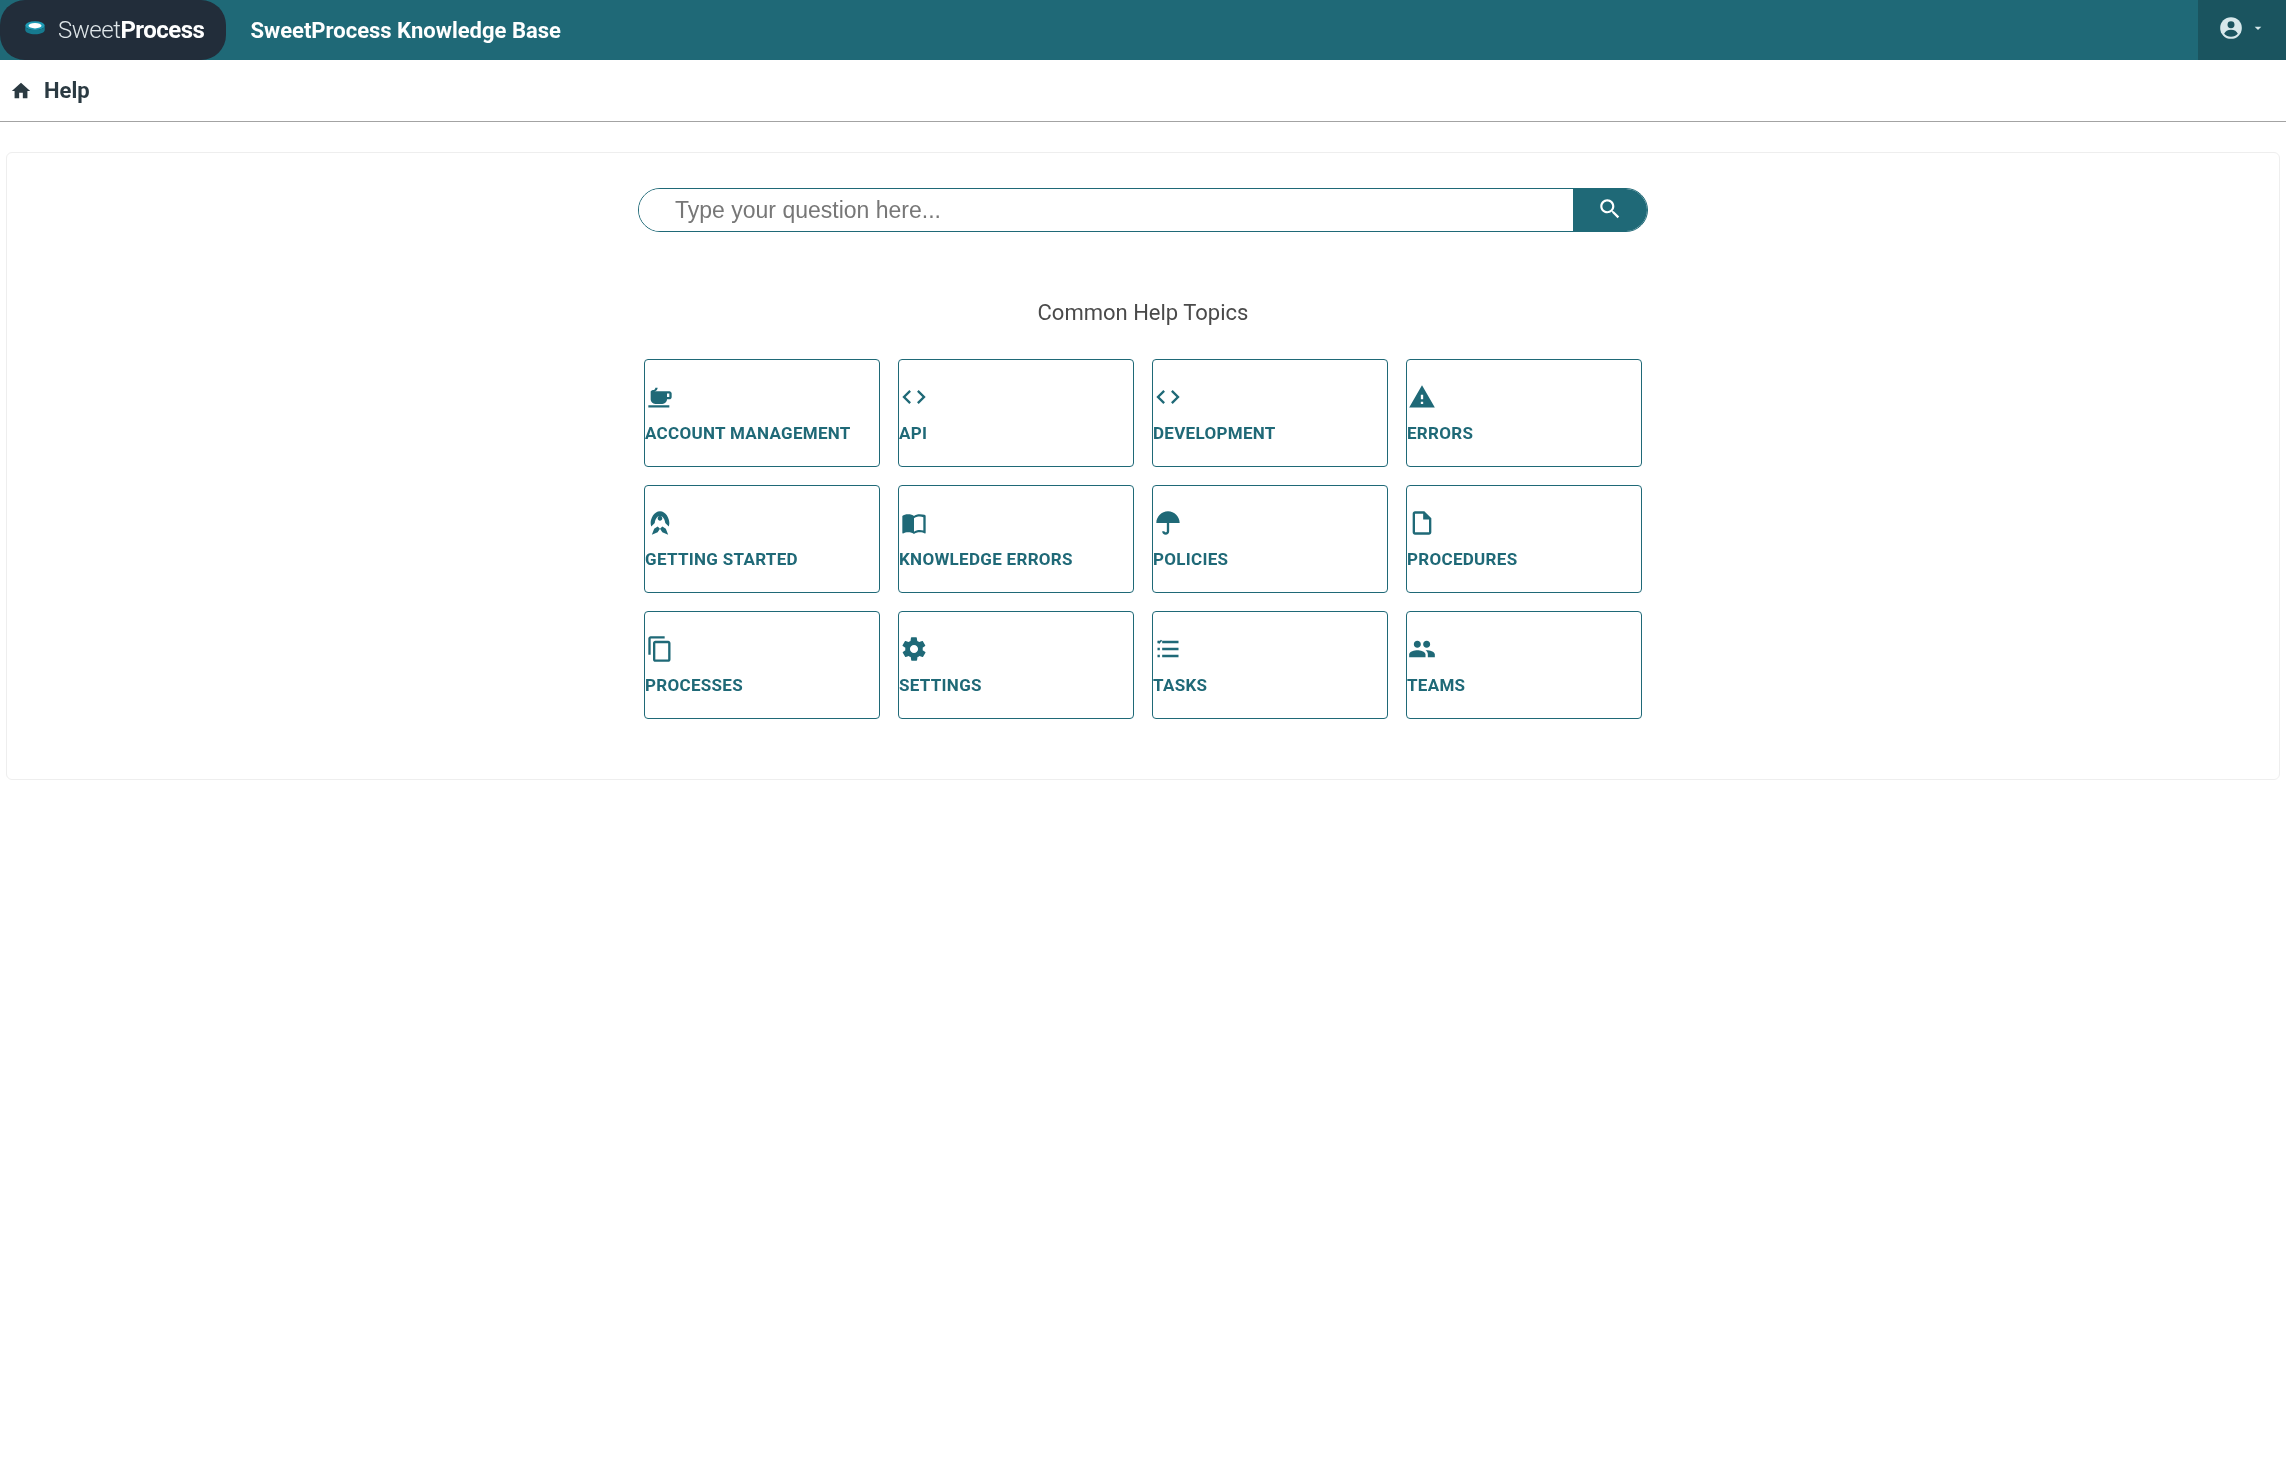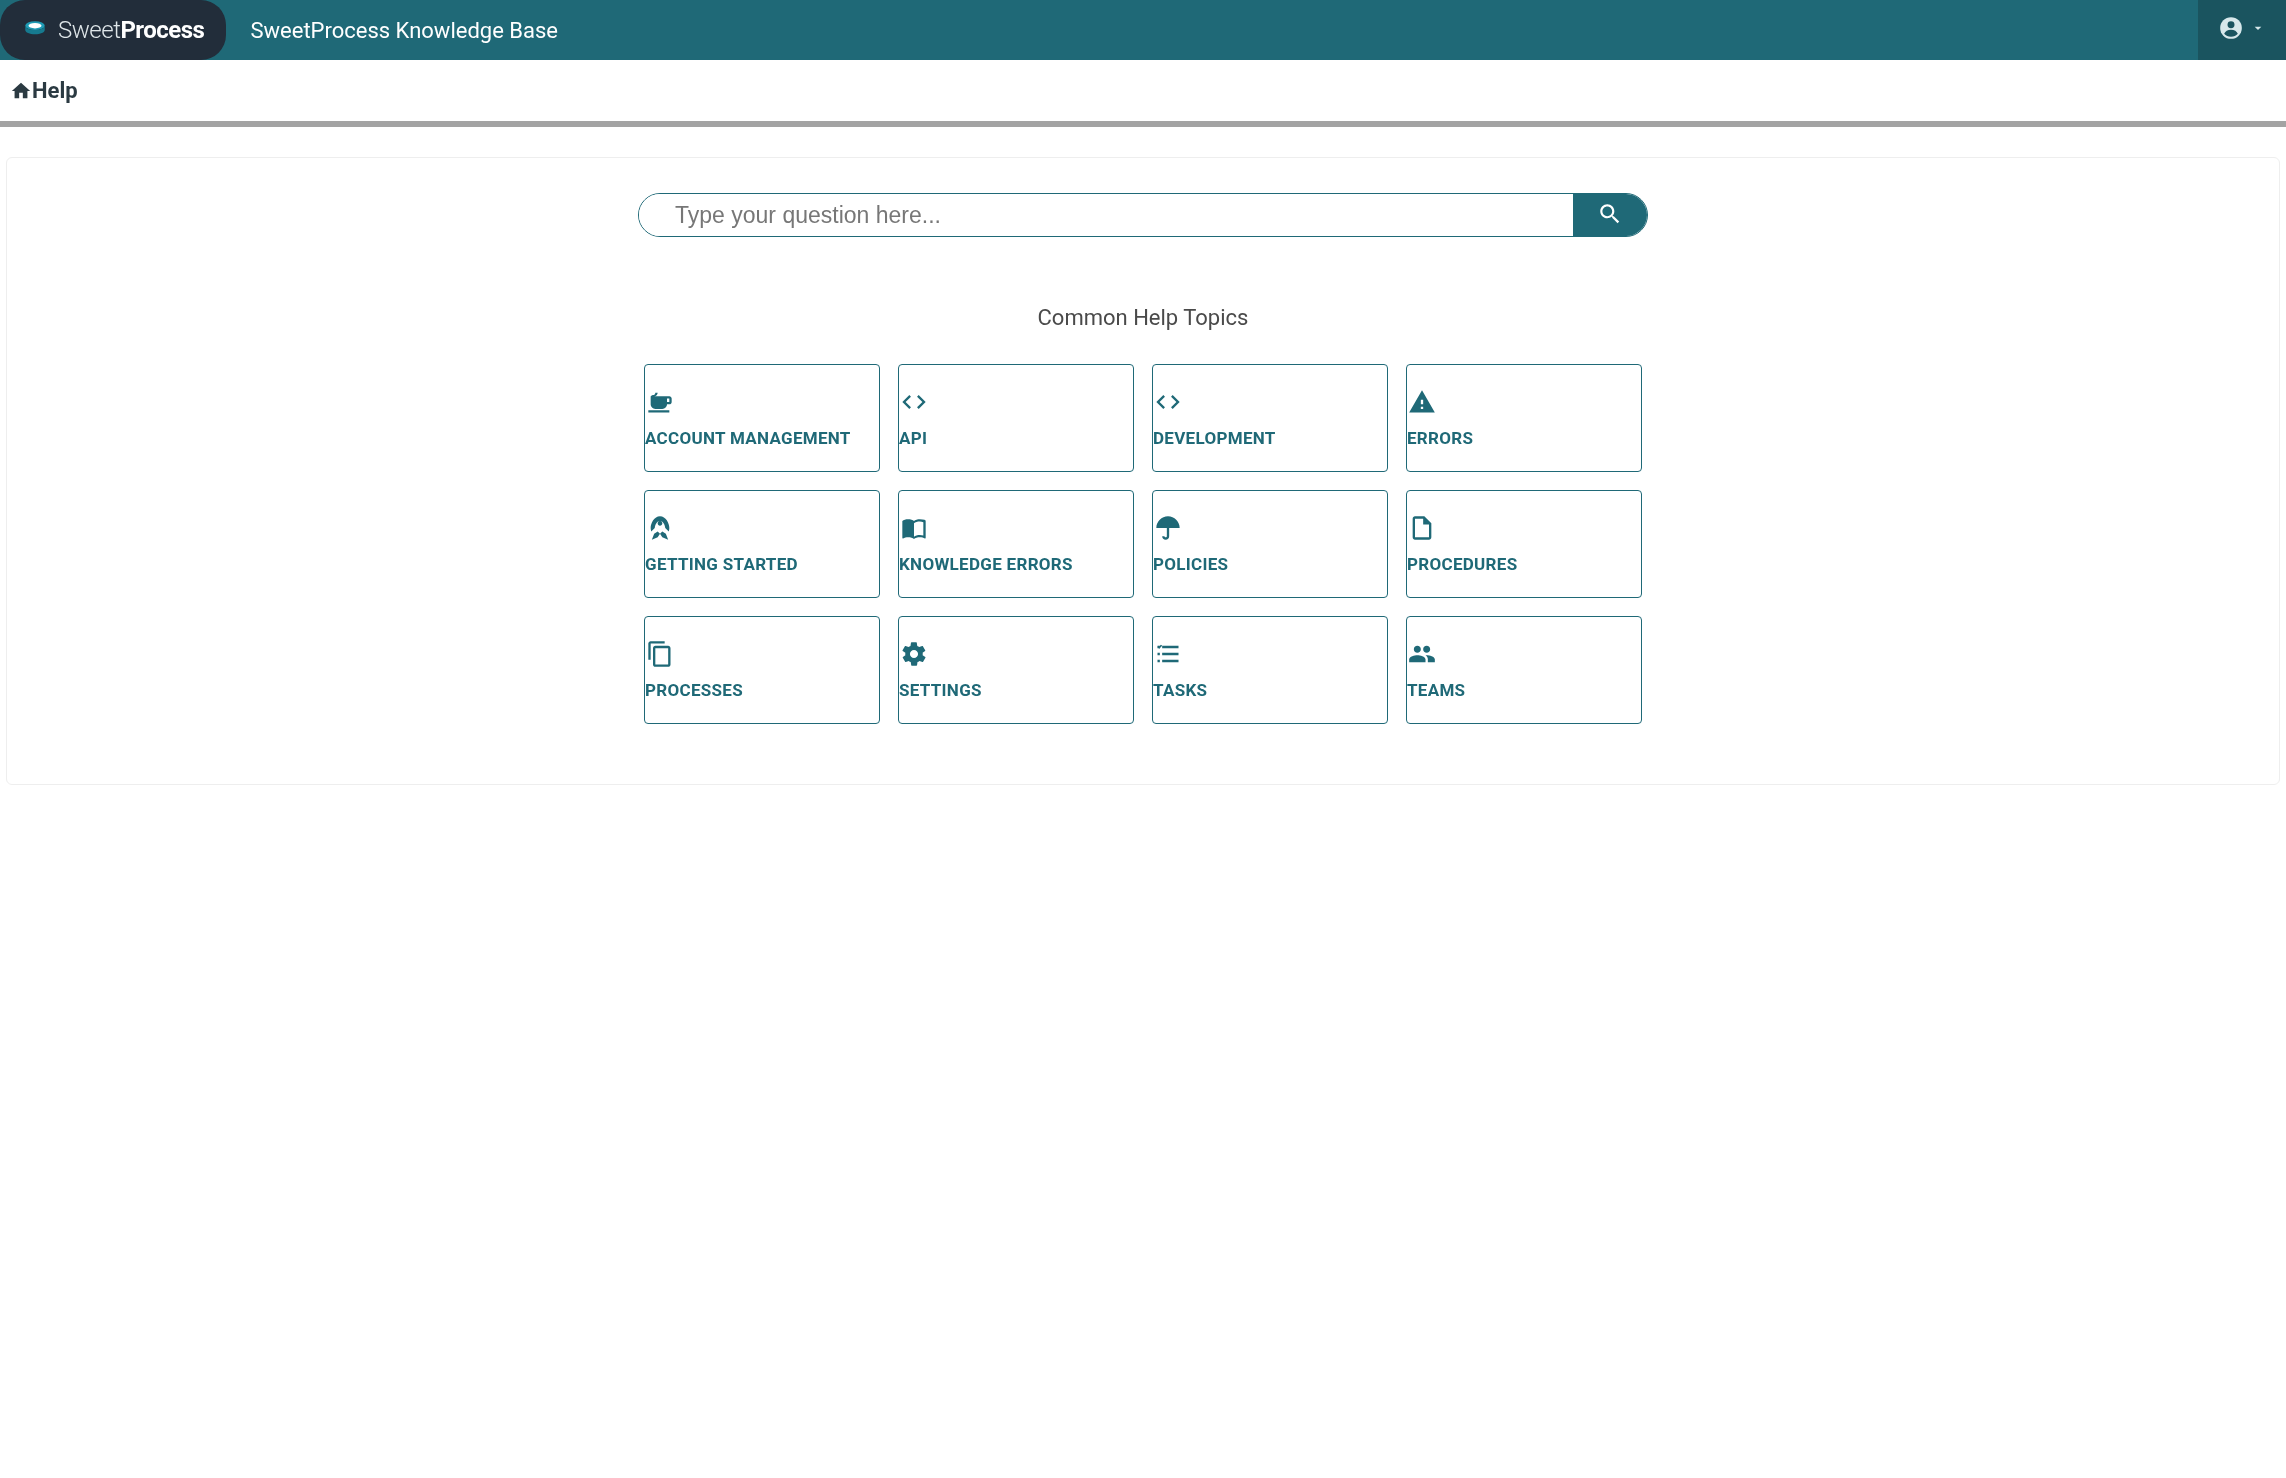--- a/index.html
+++ b/index.html
@@ -42,36 +42,37 @@
       font-weight: 700;
       color: #fff;
     }
     .header-title {
       flex: 1;
       display: flex;
       align-items: center;
       padding-left: 24px;
       color: #fff;
       font-size: 22px;
-      font-weight: 400;
+      font-weight: 700;
     }
     .header-user {
       width: 88px;
       background: #1a545f;
       display: flex;
       align-items: center;
       justify-content: center;
       gap: 6px;
       cursor: pointer;
     }
     .breadcrumb {
       display: flex;
       align-items: center;
       padding: 18px 10px;
-      border-bottom: 6px solid #a3a3a3;
+      gap: 12px;
+      border-bottom: 1px solid #a3a3a3;
       text-align: right;
     }
     .breadcrumb-icon {
       color: #2b3a42;
       display: flex;
       align-items: center;
     }
     .breadcrumb-text {
       font-size: 22px;
       font-weight: 700;

